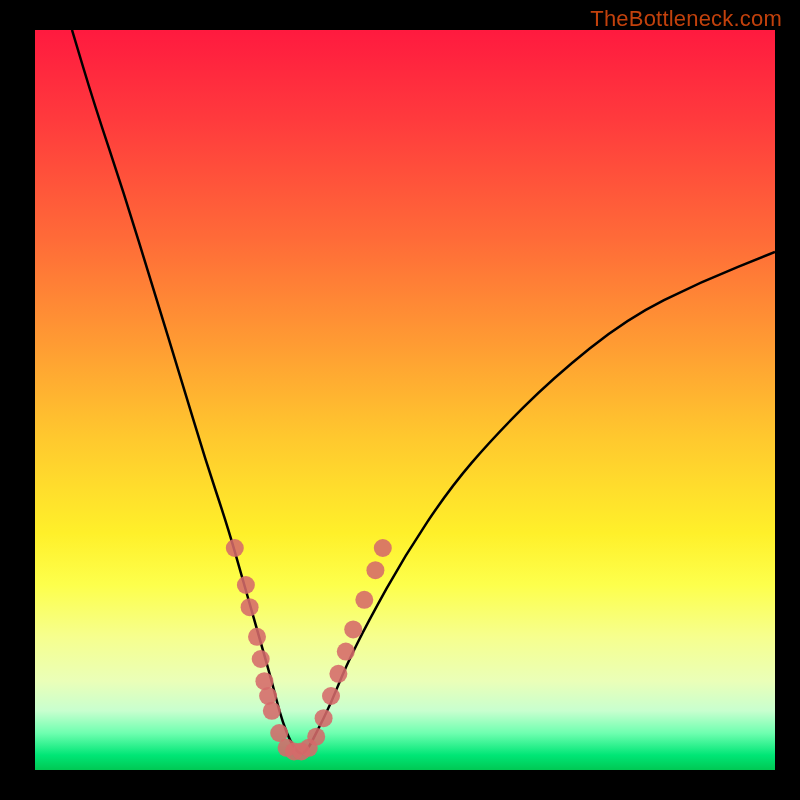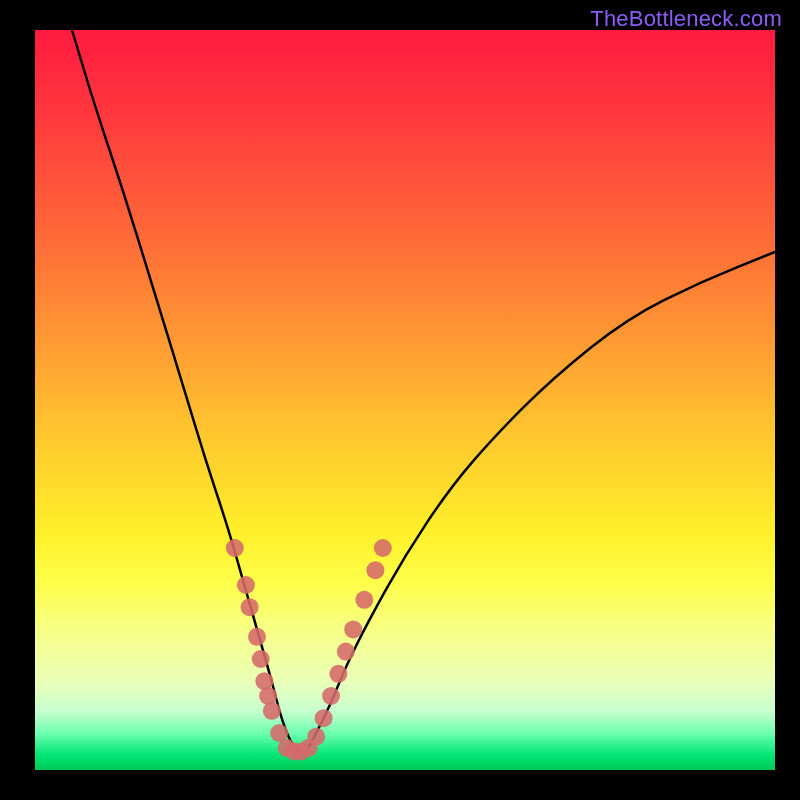--- a/index.html
+++ b/index.html
@@ -47,21 +47,21 @@
   .curve-svg {
     position: absolute;
     inset: 0;
     width: 100%;
     height: 100%;
   }
   .attribution {
     position: absolute;
     top: 6px;
     right: 18px;
-    color: #8b5cf6;
+    color: #c2410c;
     font-size: 22px;
     font-weight: 400;
     letter-spacing: 0.2px;
     user-select: none;
   }
 </style>
 </head>
 <body>
 
 <div class="frame">

